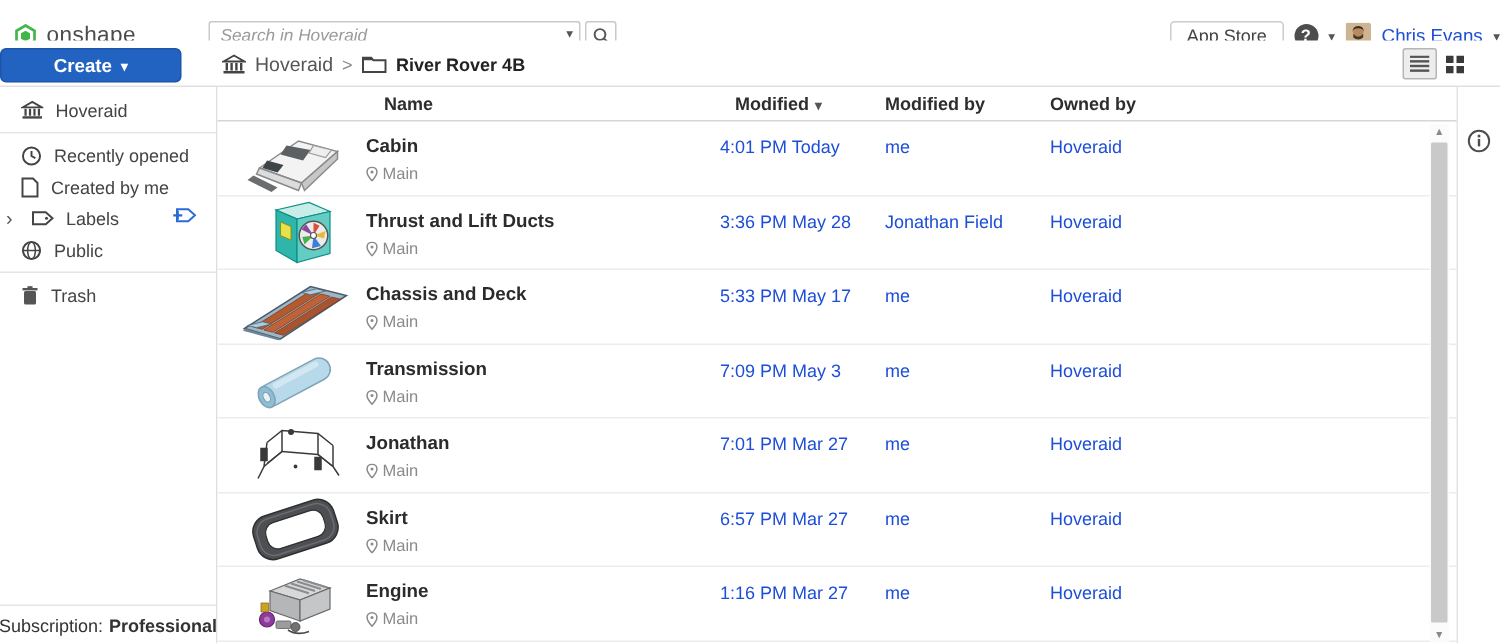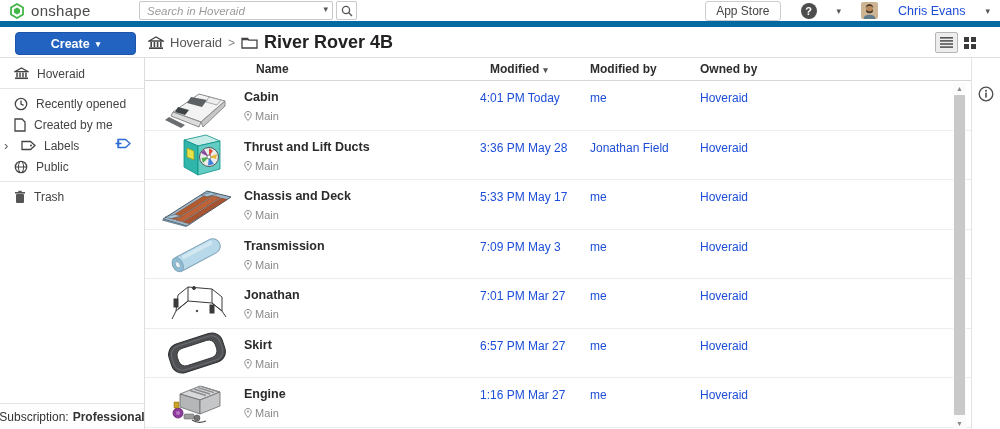--- a/index.html
+++ b/index.html
@@ -1,43 +1,43 @@
 <!DOCTYPE html>
 <html><head>
 <meta charset="utf-8">
 <style>
   * { margin:0; padding:0; box-sizing:border-box; }
   html,body { width:1000px; height:429px; overflow:hidden; }
   body { font-family:"Liberation Sans", sans-serif; font-size:12px; color:#333; background:#fff; position:relative; }
 
   
-  .topbar { position:absolute; left:0; top:0; width:1000px; height:27px; background:#fff; border-bottom:6px solid #0369a1; display:flex; align-items:center; }
+  .topbar { position:absolute; left:0; top:12px; width:1000px; height:27px; background:#fff; border-bottom:4px solid #0369a1; display:flex; align-items:center; }
   .logo { display:flex; align-items:center; gap:6px; padding-left:9px; width:139px; }
   .logo-text { font-size:15px; color:#4a4a4a; letter-spacing:.3px; }
   .searchwrap { display:flex; align-items:center; gap:3px; }
-  .searchbox { position:relative; width:194px; height:19px; }
+  .searchbox { position:relative; width:248px; height:19px; }
   .searchbox input { width:100%; height:100%; border:1px solid #c9c9c9; border-radius:2px; padding:0 18px 0 7px; font-size:11.5px; font-family:"Liberation Sans",sans-serif; color:#333; }
   .searchbox input::placeholder { color:#9a9a9a; font-style:italic; }
   .search-caret { position:absolute; right:5px; top:3px; font-size:9px; color:#555; cursor:pointer; }
   .searchbtn { width:21px; height:19px; border:1px solid #c9c9c9; border-radius:2px; background:#fff; display:flex; align-items:center; justify-content:center; cursor:pointer; }
-  .top-right { margin-left:auto; display:flex; align-items:center; gap:20px; padding-right:10px; }
+  .top-right { margin-left:auto; display:flex; align-items:center; gap:7px; padding-right:0; }
   .tb-btn { border:1px solid #ccc; border-radius:3px; background:#fff; height:20px; padding:0 10px; font-size:12px; color:#444; font-family:"Liberation Sans",sans-serif; cursor:pointer; }
   .help-circle { width:16px; height:16px; border-radius:50%; background:#4d4d4d; color:#fff; font-size:11px; font-weight:bold; display:flex; align-items:center; justify-content:center; cursor:pointer; }
   .caret { font-size:9px; color:#555; }
   .avatar { width:17px; height:17px; border-radius:2px; overflow:hidden; display:inline-block; }
   .user-name { font-size:12.5px; color:#1d4ed8; }
 
   
   .toolbar { position:absolute; left:0; top:27px; width:1000px; height:31px; background:#fff; border-bottom:1px solid #e0e0e0; display:flex; align-items:center; }
-  .create-btn { position:absolute; left:15px; top:5px; width:121px; height:23px; background:#2262c1; border:1px solid #1b54a8; border-radius:4px; color:#fff; font-size:12.5px; font-weight:bold; font-family:"Liberation Sans",sans-serif; cursor:pointer; display:flex; align-items:center; justify-content:center; gap:6px; }
+  .create-btn { position:absolute; left:0; top:5px; width:121px; height:23px; background:#2262c1; border:1px solid #1b54a8; border-radius:4px; color:#fff; font-size:12.5px; font-weight:bold; font-family:"Liberation Sans",sans-serif; cursor:pointer; display:flex; align-items:center; justify-content:center; gap:6px; }
   .create-btn .caret { color:#fff; }
   .breadcrumb { position:absolute; left:148px; top:0; height:31px; display:flex; align-items:center; gap:6px; }
   .bc-root { color:#555; font-size:13px; cursor:pointer; }
   .bc-sep { color:#888; font-size:12px; }
-  .bc-current { color:#222; font-size:18px; font-weight:bold; }
+  .bc-current { color:#222; font-size:12px; font-weight:bold; }
   .viewtoggles { position:absolute; right:19px; top:5px; display:flex; }
   .vt-btn { width:23px; height:21px; display:flex; align-items:center; justify-content:center; background:#fff; border:1px solid transparent; cursor:pointer; }
   .vt-btn.active { border:1px solid #b5b5b5; background:#ededed; border-radius:2px; }
 
   
   .sidebar { position:absolute; left:0; top:58px; width:145px; height:371px; background:#fff; border-right:1px solid #ddd; }
   .side-item { display:flex; align-items:center; gap:8px; height:21px; padding-left:14px; color:#444; font-size:12px; cursor:pointer; position:relative; }
   .side-item.first { margin-top:5px; margin-bottom:4px; }
   .side-divider { border-top:1px solid #e5e5e5; margin:4px 0; }
   .side-item.labels { padding-left:4px; }

